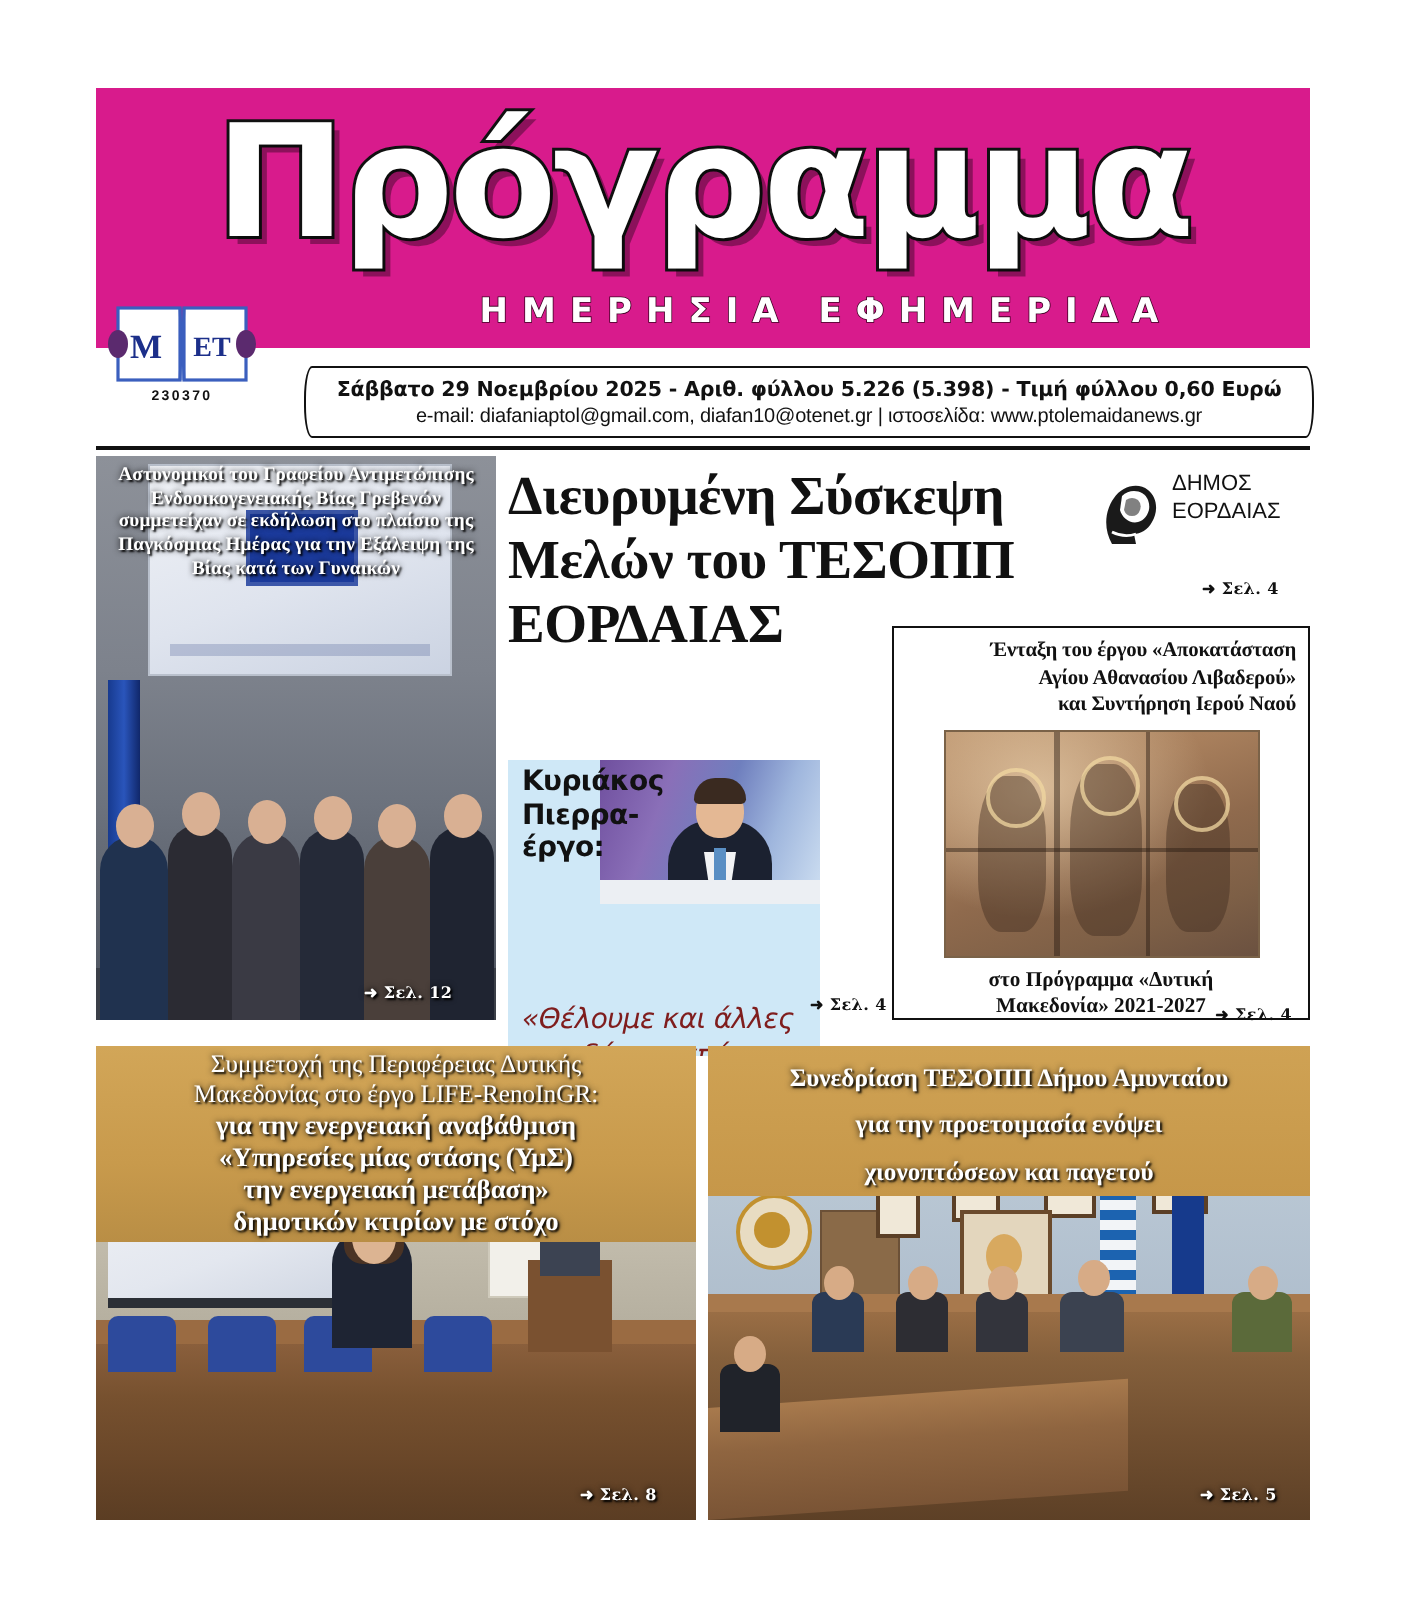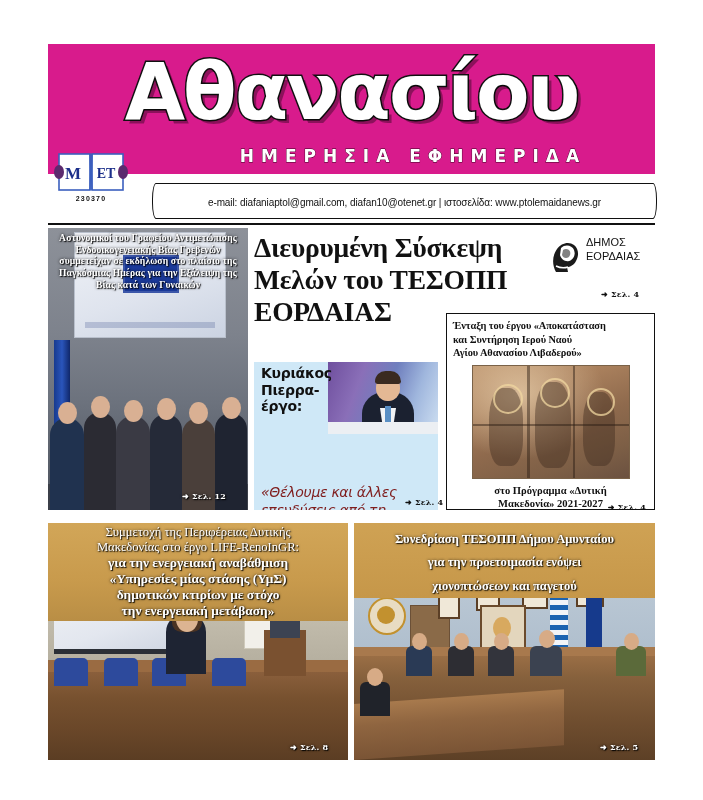--- a/index.html
+++ b/index.html
@@ -241,22 +241,22 @@
   .ref-headline {
     position: absolute;
     left: 601px;
     top: 289px;
   }
 
   
   .pierrakakis {
     position: absolute;
     left: 254px;
-    top: 362px;
-    width: 184px;
+    top: 380px;
+    width: 156px;
     height: 148px;
     background: #cfe8f7;
     overflow: hidden;
   }
   .pk-photo {
     position: absolute;
     right: 0; top: 0;
     width: 110px; height: 72px;
     overflow: hidden;
     background: #7a5fa8;
@@ -331,21 +331,21 @@
     background: #fff;
     box-sizing: border-box;
     padding: 5px 6px 4px;
   }
   .church-title {
     font-family: "Liberation Serif", serif;
     font-weight: bold;
     font-size: 10.4px;
     line-height: 1.3;
     color: #111;
-    text-align: left;
+    text-align: right;
     letter-spacing: -0.1px;
   }
   .church-photo {
     margin: 5px auto 0;
     width: 156px;
     height: 112px;
     overflow: hidden;
     position: relative;
     background: #9b7c5e;
     border: 1px solid #7a6248;
@@ -566,39 +566,40 @@
     left: 600px;
     top: 742px;
   }
 </style>
 </head>
 <body>
 
 <div class="page">
 
   <div class="masthead-band">
-    <div class="masthead-title">Αθανασίου</div>
+    <div class="masthead-title">Πρόγραμμα</div>
     <div class="masthead-sub">ΗΜΕΡΗΣΙΑ ΕΦΗΜΕΡΙΔΑ</div>
   </div>
 
   <div class="met-logo">
     <svg width="74" height="42" viewBox="0 0 74 42" xmlns="http://www.w3.org/2000/svg">
       <rect x="5" y="2" width="31" height="36" fill="#ffffff" stroke="#3b5fbe" stroke-width="1.6"></rect>
       <rect x="38" y="2" width="31" height="36" fill="#ffffff" stroke="#3b5fbe" stroke-width="1.6"></rect>
       <path d="M36 2 Q37 20 36 38" fill="none" stroke="#3b5fbe" stroke-width="1.4"></path>
       <path d="M38 2 Q37 20 38 38" fill="none" stroke="#3b5fbe" stroke-width="1.4"></path>
       <ellipse cx="5" cy="20" rx="5" ry="7" fill="#5b2a6e"></ellipse>
       <ellipse cx="69" cy="20" rx="5" ry="7" fill="#5b2a6e"></ellipse>
       <text x="19" y="27" font-family="Liberation Serif, serif" font-size="17" font-weight="bold" fill="#1c2f8a" text-anchor="middle">Μ</text>
       <text x="52" y="26" font-family="Liberation Serif, serif" font-size="14" font-weight="bold" fill="#1c2f8a" text-anchor="middle">ΕΤ</text>
     </svg>
   </div>
   <div class="met-code">230370</div>
 
   <div class="ribbon">
+    <div class="ribbon-line1">Σάββατο 29 Νοεμβρίου 2025 - Αριθ. φύλλου 5.226 (5.398) - Τιμή φύλλου 0,60 Ευρώ</div>
     <div class="ribbon-line2">e-mail: diafaniaptol@gmail.com, diafan10@otenet.gr | ιστοσελίδα: www.ptolemaidanews.gr</div>
   </div>
   <div class="rule-under-masthead"></div>
 
   <div class="photo-police">
     <div class="pp-wall"></div>
     <div class="pp-screen">
       <div class="pp-screen-flag"></div>
       <div class="pp-screen-bar"></div>
     </div>
@@ -657,22 +658,22 @@
       <div>Πιερρα-</div>
       <div>έργο:</div>
     </div>
     <div class="pk-quote">«Θέλουμε και άλλες επενδύσεις από τη Γερμανία»</div>
   </div>
   <div class="page-ref ref-pierrakakis">➜ Σελ. 4</div>
 
   <div class="church-box">
     <div class="church-title">
       <div>Ένταξη του έργου «Αποκατάσταση</div>
+      <div>Αγίου Αθανασίου Λιβαδερού»</div>
       <div>και Συντήρηση Ιερού Ναού</div>
-      <div>Αγίου Αθανασίου Λιβαδερού»</div>
     </div>
     <div class="church-photo">
       <div class="cp-base"></div>
       <div class="cp-figure" style="left:16px;top:22px;width:34px;height:78px;"></div>
       <div class="cp-halo" style="left:20px;top:18px;width:26px;height:26px;"></div>
       <div class="cp-figure" style="left:62px;top:16px;width:36px;height:86px;"></div>
       <div class="cp-halo" style="left:67px;top:12px;width:26px;height:26px;"></div>
       <div class="cp-figure" style="left:110px;top:26px;width:32px;height:74px;"></div>
       <div class="cp-halo" style="left:114px;top:22px;width:24px;height:24px;"></div>
       <div class="cp-crack" style="left:54px;top:0;width:3px;height:112px;"></div>
@@ -705,22 +706,22 @@
       <div class="lp-podium"></div>
       <div class="lp-person-m"></div>
       <div class="lp-person-m-head"></div>
     </div>
     <div class="life-top"></div>
     <div class="life-text">
       <div>Συμμετοχή της Περιφέρειας Δυτικής</div>
       <div>Μακεδονίας στο έργο LIFE-RenoInGR:</div>
       <div class="bold">για την ενεργειακή αναβάθμιση</div>
       <div class="bold">«Υπηρεσίες μίας στάσης (ΥμΣ)</div>
+      <div class="bold">την ενεργειακή μετάβαση»</div>
       <div class="bold">δημοτικών κτιρίων με στόχο</div>
-      <div class="bold">την ενεργειακή μετάβαση»</div>
     </div>
   </div>
   <div class="page-ref on-photo ref-life">➜ Σελ. 8</div>
 
   <div class="tesopp-box">
     <div class="tp-photo">
       <div class="tp-wall"></div>
       <div class="tp-seal">
         <div class="tp-seal-in"></div>
       </div>

